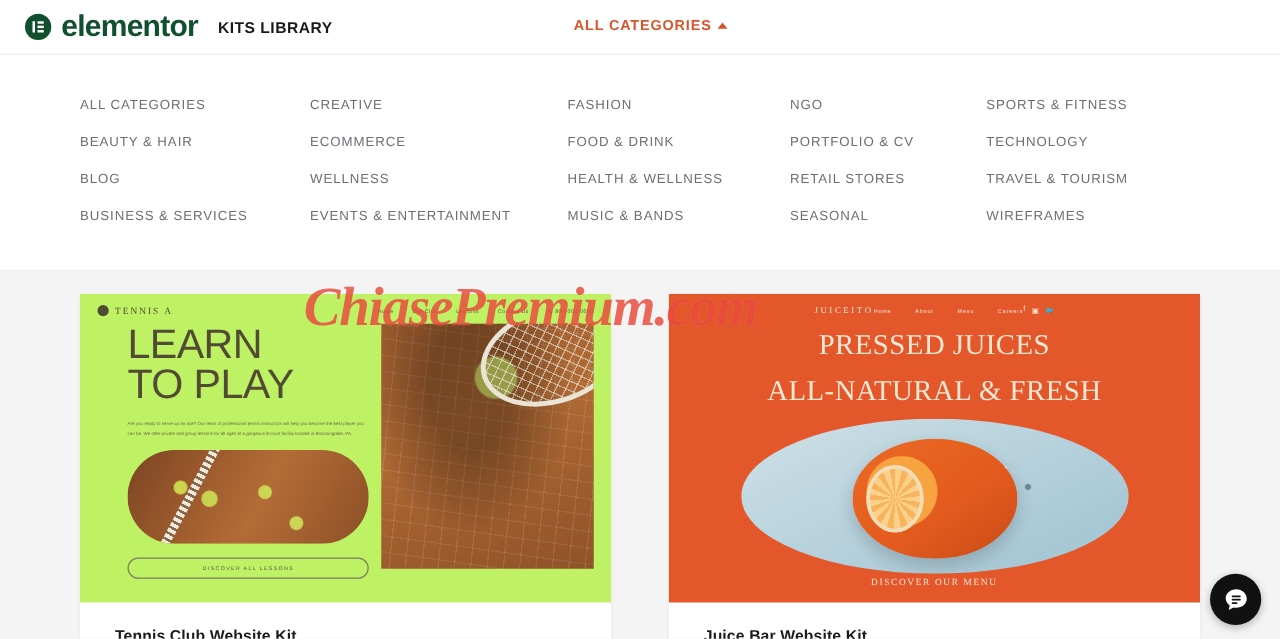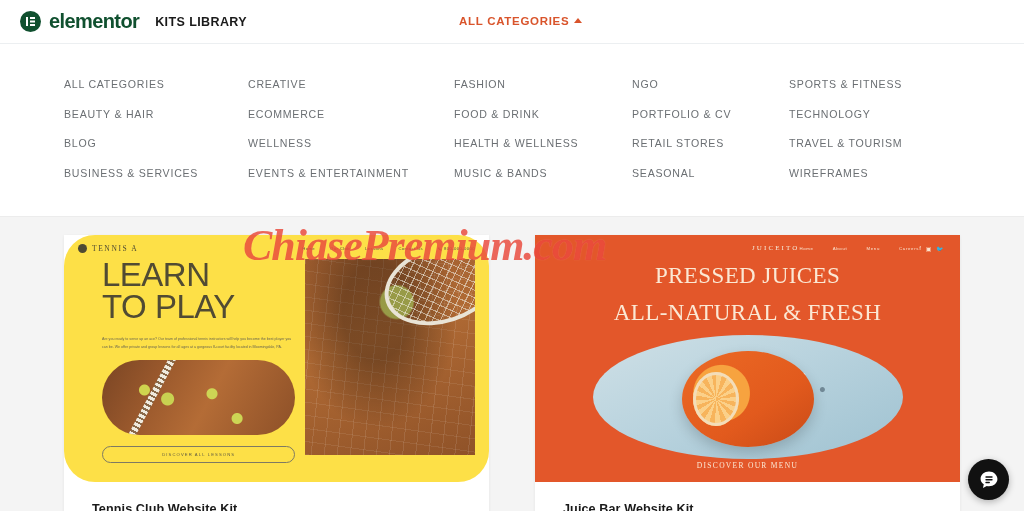--- a/index.html
+++ b/index.html
@@ -22,21 +22,21 @@
     padding: 0 0 0 20px;
   }
   .brand { display: flex; align-items: center; gap: 8px; }
   .brand-mark {
     width: 21px; height: 21px; border-radius: 50%;
     background: #10502f;
     display: flex; align-items: center; justify-content: center;
   }
   .brand-mark svg { display: block; }
   .brand-word {
-    font-size: 20px; font-weight: bold; color: #10502f;
+    font-size: 24px; font-weight: bold; color: #10502f;
     letter-spacing: -0.6px;
   }
   .kits-library {
     margin-left: 16px;
     font-size: 12.5px; font-weight: bold; color: #1a1a1a;
     letter-spacing: 0.4px;
   }
   .cat-toggle {
     position: absolute;
     left: 459px; top: 15px;
@@ -93,21 +93,21 @@
     width: 425px; height: 247px;
     position: relative; overflow: hidden;
   }
   .kit-title {
     font-size: 12.6px; font-weight: bold; color: #1a1a1a;
     padding: 20px 0 0 28px;
     letter-spacing: 0.1px;
   }
 
   
-  .tennis { background: #fde047; border-radius: 31px; }
+  .tennis { background: #bef264; }
   .tn-top {
     display: flex; align-items: center;
     padding: 9px 14px 0 14px;
     justify-content: space-between;
   }
   .tn-brand { display: flex; align-items: center; gap: 5px; }
   .tn-dot {
     width: 9px; height: 9px; border-radius: 50%;
     background: #4e4a33;
   }
@@ -169,21 +169,21 @@
     width: 118px; height: 78px;
     border: 4px solid #e9e4d6; border-radius: 50%;
     background: repeating-linear-gradient(42deg, rgba(240,236,224,.55) 0 1px, transparent 1px 7px),
                 repeating-linear-gradient(-46deg, rgba(240,236,224,.55) 0 1px, transparent 1px 7px);
     transform: rotate(-18deg);
   }
 
   
   .juice { background: #e3572a; }
   .jc-top {
-    display: flex; align-items: center; justify-content: flex-end;
+    display: flex; align-items: center; justify-content: center;
     padding: 9px 16px 0 16px;
   }
   .jc-brand {
     font-family: "Liberation Serif", serif;
     font-size: 7px; color: #f6e9d8; letter-spacing: 2.1px;
   }
   .jc-nav { display: flex; gap: 19px; }
   .jc-nav span { font-size: 4.3px; color: #fae7d3; letter-spacing: 0.7px; }
   .jc-social { display: flex; gap: 5px; align-items: center; }
   .jc-social span { font-size: 6px; color: #fbe3cd; }

